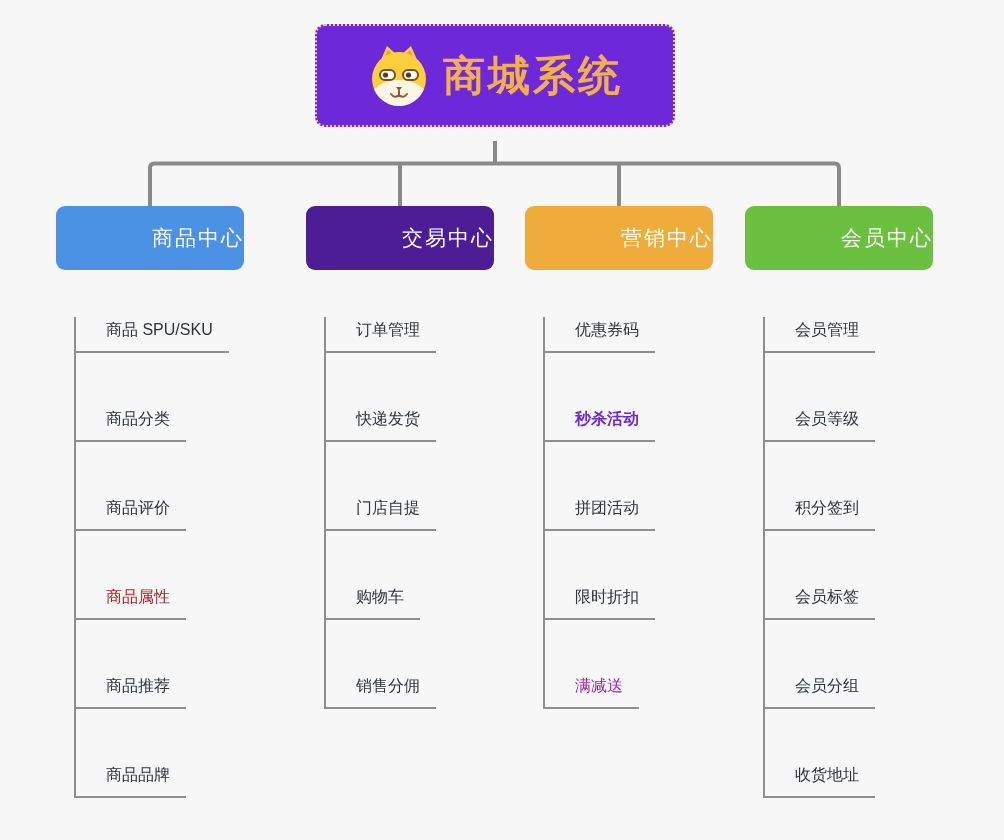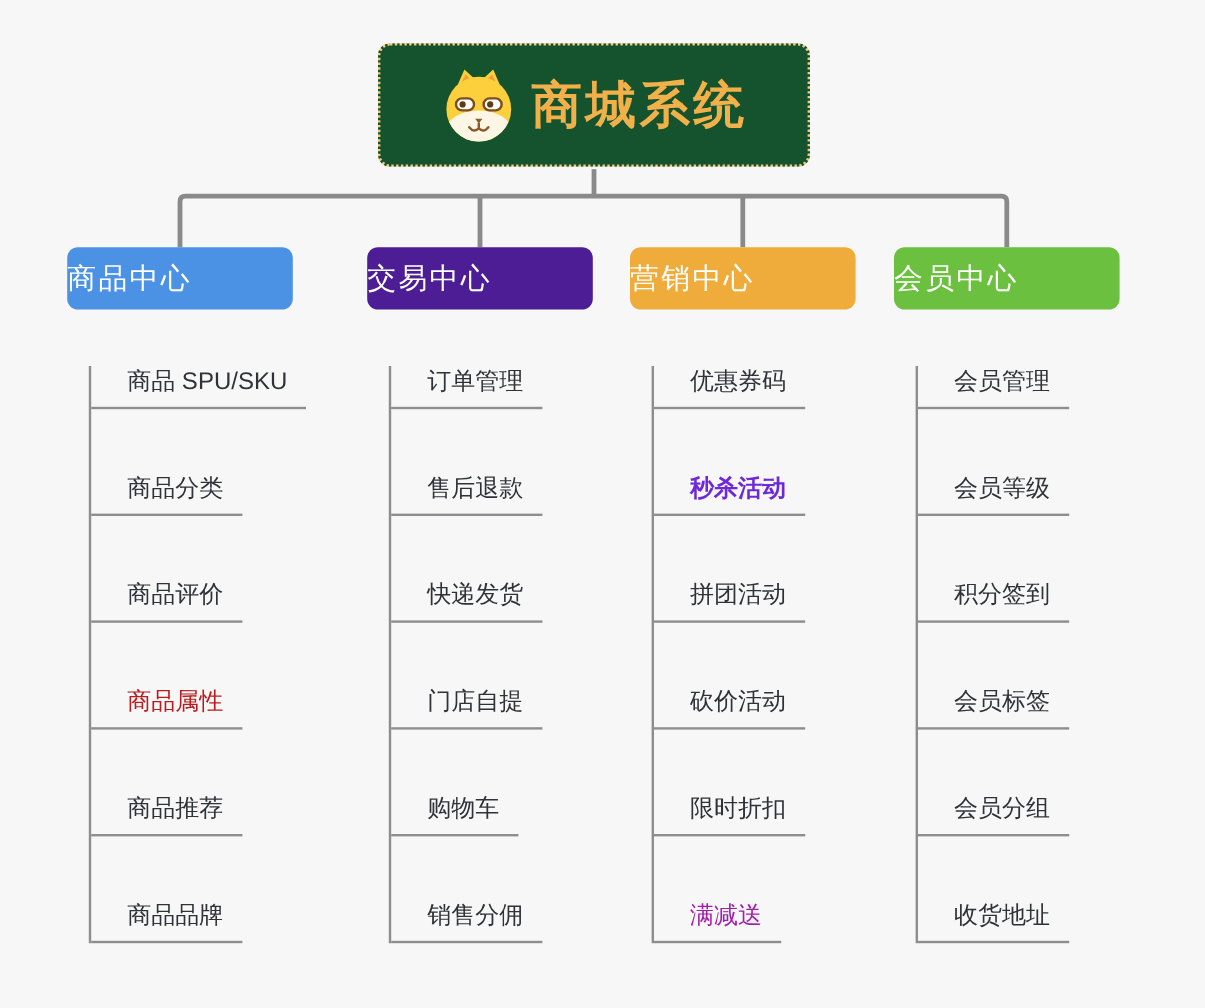--- a/index.html
+++ b/index.html
@@ -13,46 +13,46 @@
     width:1004px;height:840px;
     background:#f7f7f8;
     overflow:hidden;
   }
   
   .connectors{position:absolute;left:0;top:0;width:1004px;height:840px;z-index:1;}
   .connectors path{stroke:var(--connector);stroke-width:4;fill:none;}
 
   
   .root-node{
-    position:absolute;left:315px;top:36px;width:360px;height:103px;
-    background:#14532d;border:2px dotted #f6c97e;border-radius:10px;
+    position:absolute;left:315px;top:24px;width:360px;height:103px;
+    background:#6d28d9;border:2px dotted #f6c97e;border-radius:10px;
     box-sizing:border-box;
     display:flex;align-items:center;justify-content:center;gap:12px;
     z-index:2;
   }
   .root-title{font-size:42px;letter-spacing:3px;color:#f2b04a;font-weight:600;}
 
   
   .branch{position:absolute;top:206px;z-index:2;}
   .branch-0{left:56px;} .branch-1{left:306px;} .branch-2{left:525px;} .branch-3{left:745px;}
   .branch-header{
-    width:188px;height:52px;border-radius:9px;
-    display:flex;align-items:center;justify-content:flex-start;
-    color:#ffffff;font-size:24px;letter-spacing:2px;
+    width:188px;height:64px;border-radius:9px;
+    display:flex;align-items:center;justify-content:flex-end;
+    color:#ffffff;font-size:21px;letter-spacing:2px;
   }
   .branch-items{
     list-style:none;margin:0;padding:0;
     margin-left:18px;
     border-left:2px solid var(--item-line);
   }
   .branch-items li{
     width:-moz-fit-content;width:fit-content;
     margin-top:53px;
     padding:0 16px 8px 30px;
-    font-size:20px;line-height:26px;color:#2f3338;
+    font-size:16px;line-height:26px;color:#2f3338;
     border-bottom:2px solid var(--item-line);
     white-space:nowrap;
     cursor:default;
   }
   .branch-items li:first-child{margin-top:47px;}
 </style>
 </head>
 <body style="background: rgb(247, 247, 248);">
 
 <div class="canvas" style="background: rgb(247, 247, 248);">
@@ -98,37 +98,35 @@
       <li style="color: rgb(47, 51, 56);">商品品牌</li>
     </ul>
   </div>
 
   <div class="branch branch-1">
     <div class="branch-header" style="background: #4c1d95;">
       <span>交易中心</span>
     </div>
     <ul class="branch-items">
       <li style="color: rgb(47, 51, 56);">订单管理</li>
-      <li style="color: rgb(47, 51, 56);">售后退款</li>
       <li style="color: rgb(47, 51, 56);">快递发货</li>
       <li style="color: rgb(47, 51, 56);">门店自提</li>
       <li style="color: rgb(47, 51, 56);">购物车</li>
       <li style="color: rgb(47, 51, 56);">销售分佣</li>
     </ul>
   </div>
 
   <div class="branch branch-2">
     <div class="branch-header" style="background: rgb(239, 172, 59);">
       <span>营销中心</span>
     </div>
     <ul class="branch-items">
       <li style="color: rgb(47, 51, 56);">优惠券码</li>
       <li style="color: #6d28d9; font-weight: bold;">秒杀活动</li>
       <li style="color: rgb(47, 51, 56);">拼团活动</li>
-      <li style="color: rgb(47, 51, 56);">砍价活动</li>
       <li style="color: rgb(47, 51, 56);">限时折扣</li>
       <li style="color: #a21caf;">满减送</li>
     </ul>
   </div>
 
   <div class="branch branch-3">
     <div class="branch-header" style="background: rgb(108, 192, 63);">
       <span>会员中心</span>
     </div>
     <ul class="branch-items">

